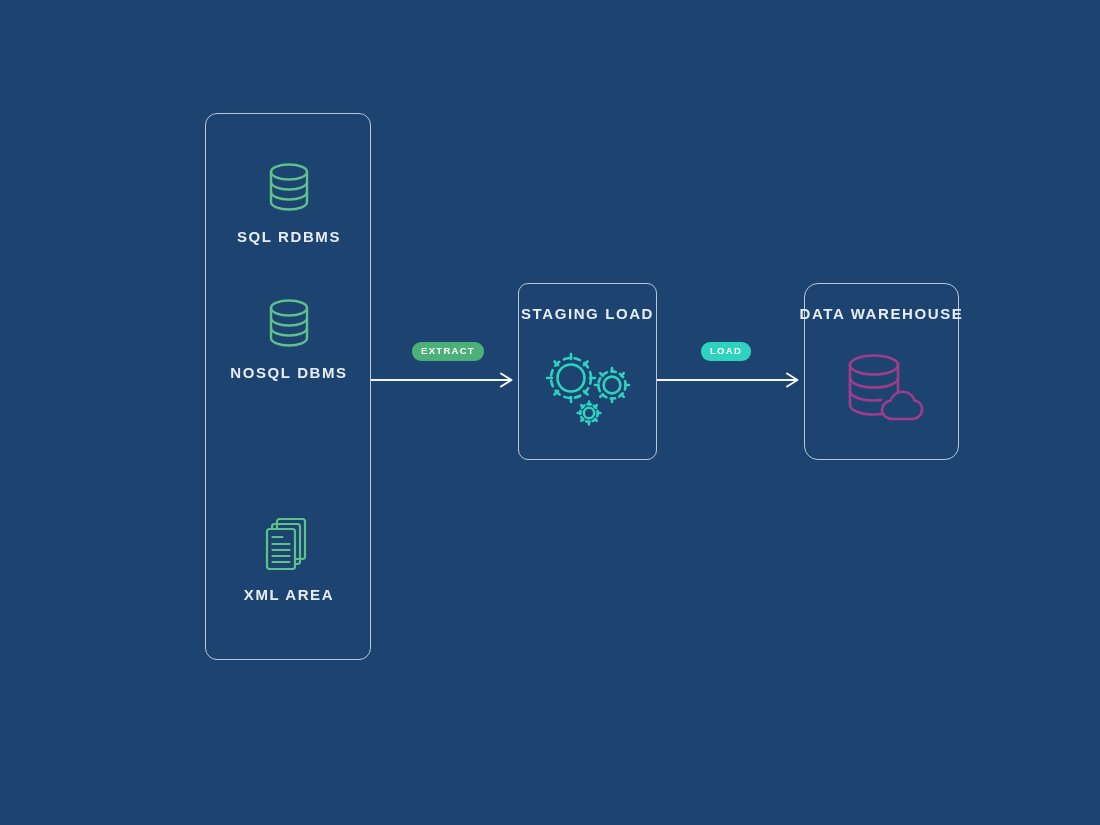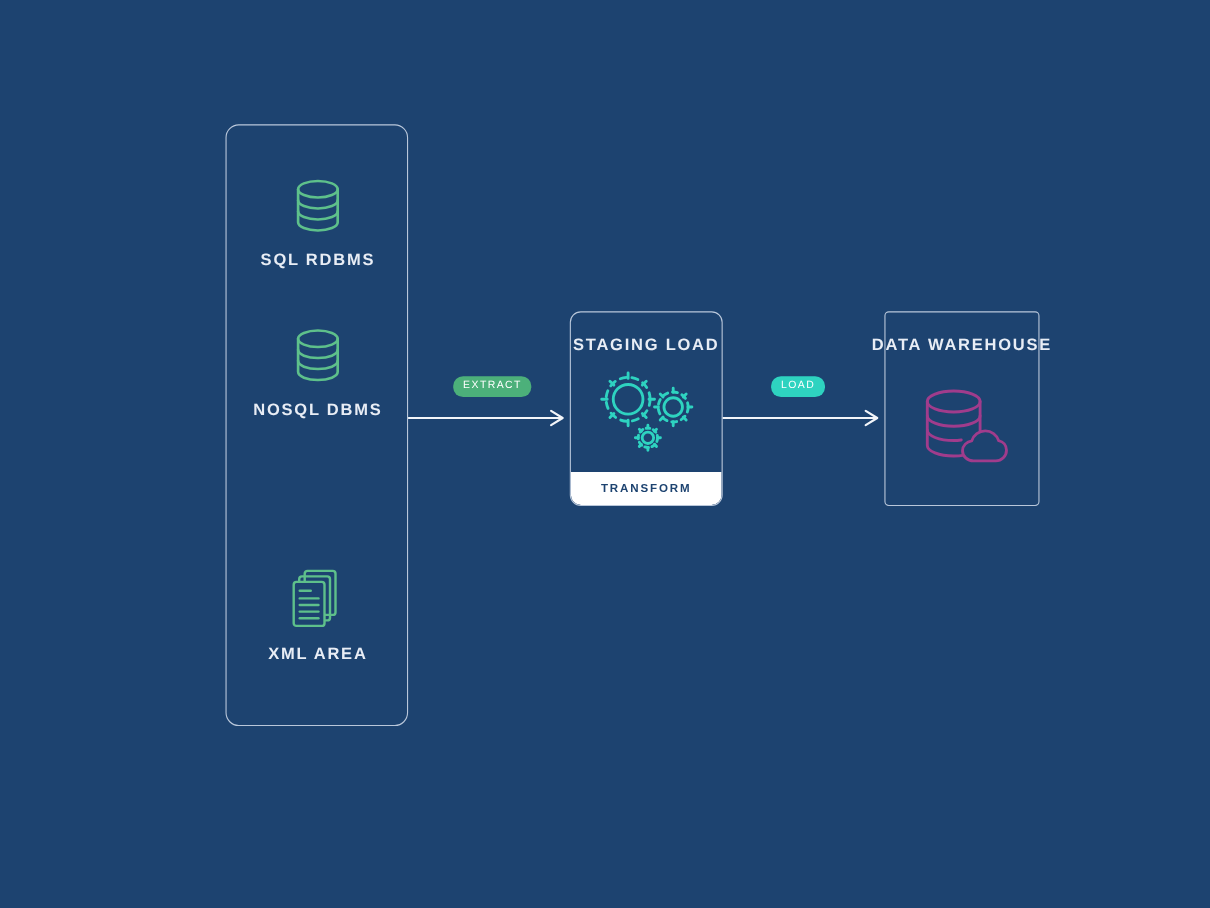--- a/index.html
+++ b/index.html
@@ -103,24 +103,24 @@
     color: #1d4370;
     font-size: 10.5px;
     letter-spacing: 1.7px;
   }
 
   
   .warehouse-box {
     position: absolute;
     left: 804px;
     top: 283px;
-    width: 141px;
+    width: 155px;
     height: 177px;
     border: 1.5px solid #b9c7da;
-    border-radius: 4px;
+    border-radius: 14px;
     box-sizing: border-box;
     display: flex;
     flex-direction: column;
     align-items: center;
   }
   .warehouse-title {
     margin-top: 21px;
   }
   .warehouse-icon-wrap {
     flex: 1;
@@ -139,21 +139,21 @@
   }
   .arrow-1 { left: 371px; width: 148px; }
   .arrow-2 { left: 657px; width: 148px; }
 
   
   .pill {
     position: absolute;
     border-radius: 9px;
     padding: 4px 9px 5px;
     font-size: 9.5px;
-    font-weight: normal;
+    font-weight: bold;
     letter-spacing: 1.3px;
     color: #ffffff;
     white-space: nowrap;
     line-height: 1;
   }
   .pill-extract {
     left: 412px;
     top: 342px;
     background: #4cb07a;
   }
@@ -238,23 +238,20 @@
                  M64.2 28.2 l2.6 2.6 M85.2 49.2 l2.6 2.6
                  M87.8 28.2 l-2.6 2.6 M66.8 49.2 l-2.6 2.6"></path>
 
         <circle cx="53" cy="68" r="5.2"></circle>
         <circle cx="53" cy="68" r="8.8" stroke-dasharray="3.4 3.2"></circle>
         <path d="M53 56.6 v2.6 M53 76.8 v2.6 M41.6 68 h2.6 M61.8 68 h2.6
                  M45.2 60.2 l1.9 1.9 M58.9 73.9 l1.9 1.9
                  M60.8 60.2 l-1.9 1.9 M47.1 73.9 l-1.9 1.9"></path>
       </svg>
     </div>
-    <div class="staging-footer">
-      <div class="cap-label">TRANSFORM</div>
-    </div>
   </div>
 
   <div class="arrow arrow-2">
     <svg width="148" height="16" viewBox="0 0 148 16" fill="none" stroke="#f2f5f9" stroke-width="2" stroke-linecap="round" stroke-linejoin="round">
       <path d="M0 8 H140"></path>
       <path d="M130 1.5 L140.5 8 L130 14.5" fill="none"></path>
     </svg>
   </div>
   <div class="pill pill-load">LOAD</div>
 

